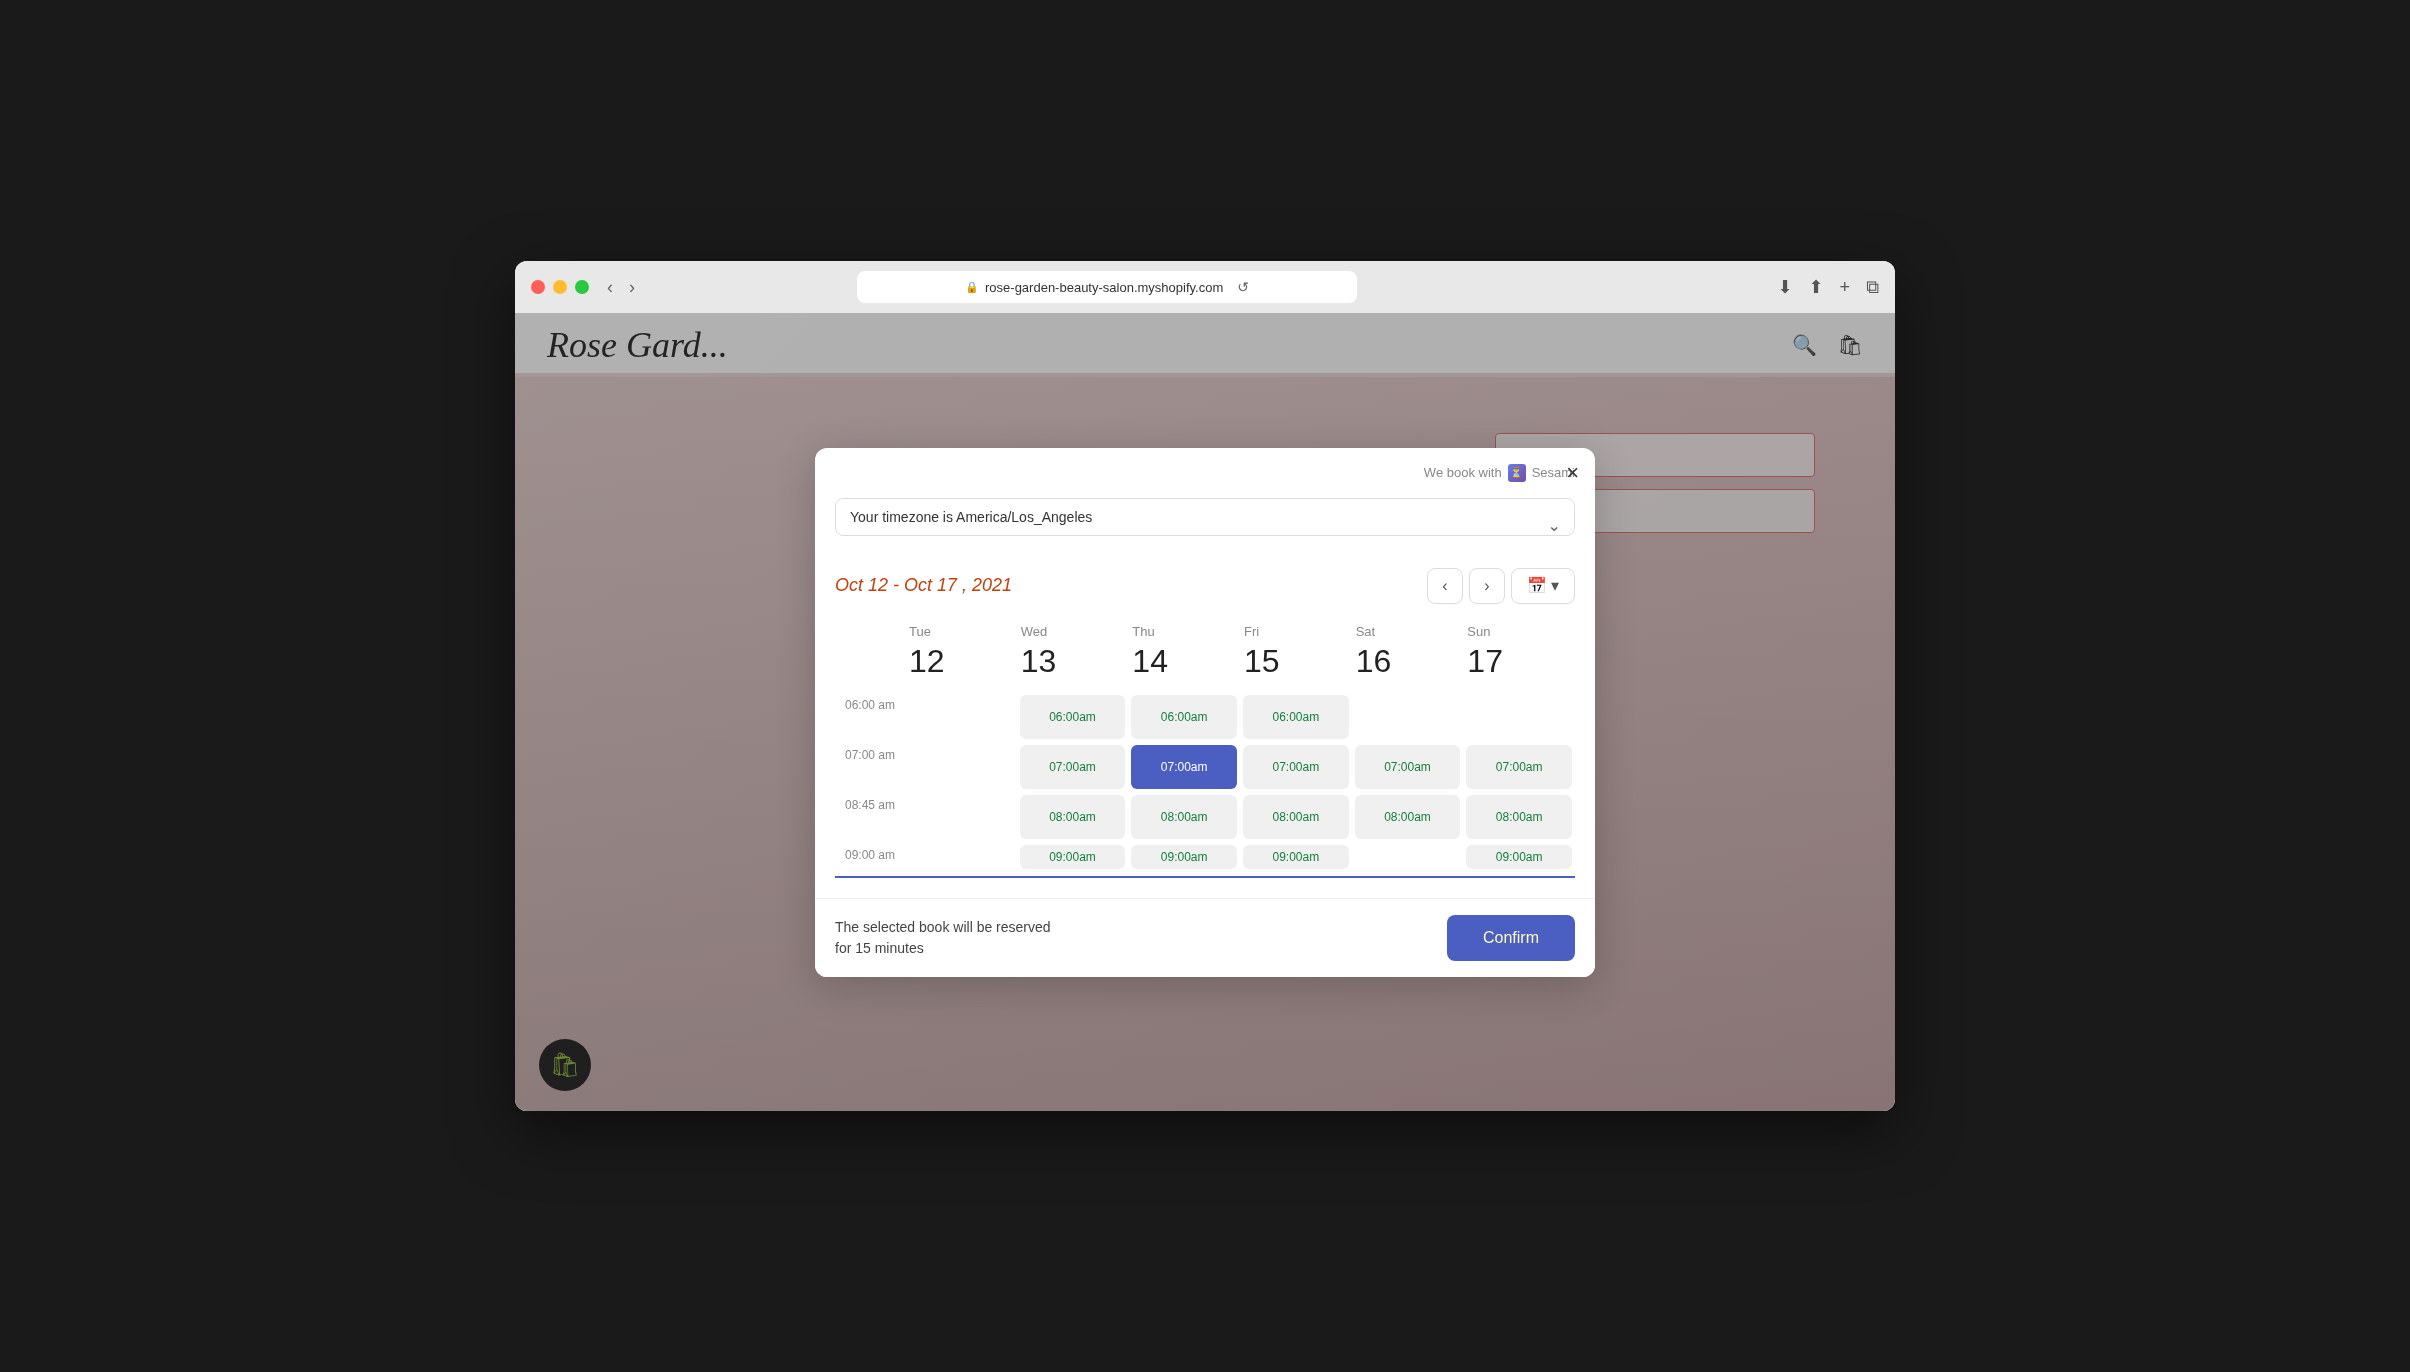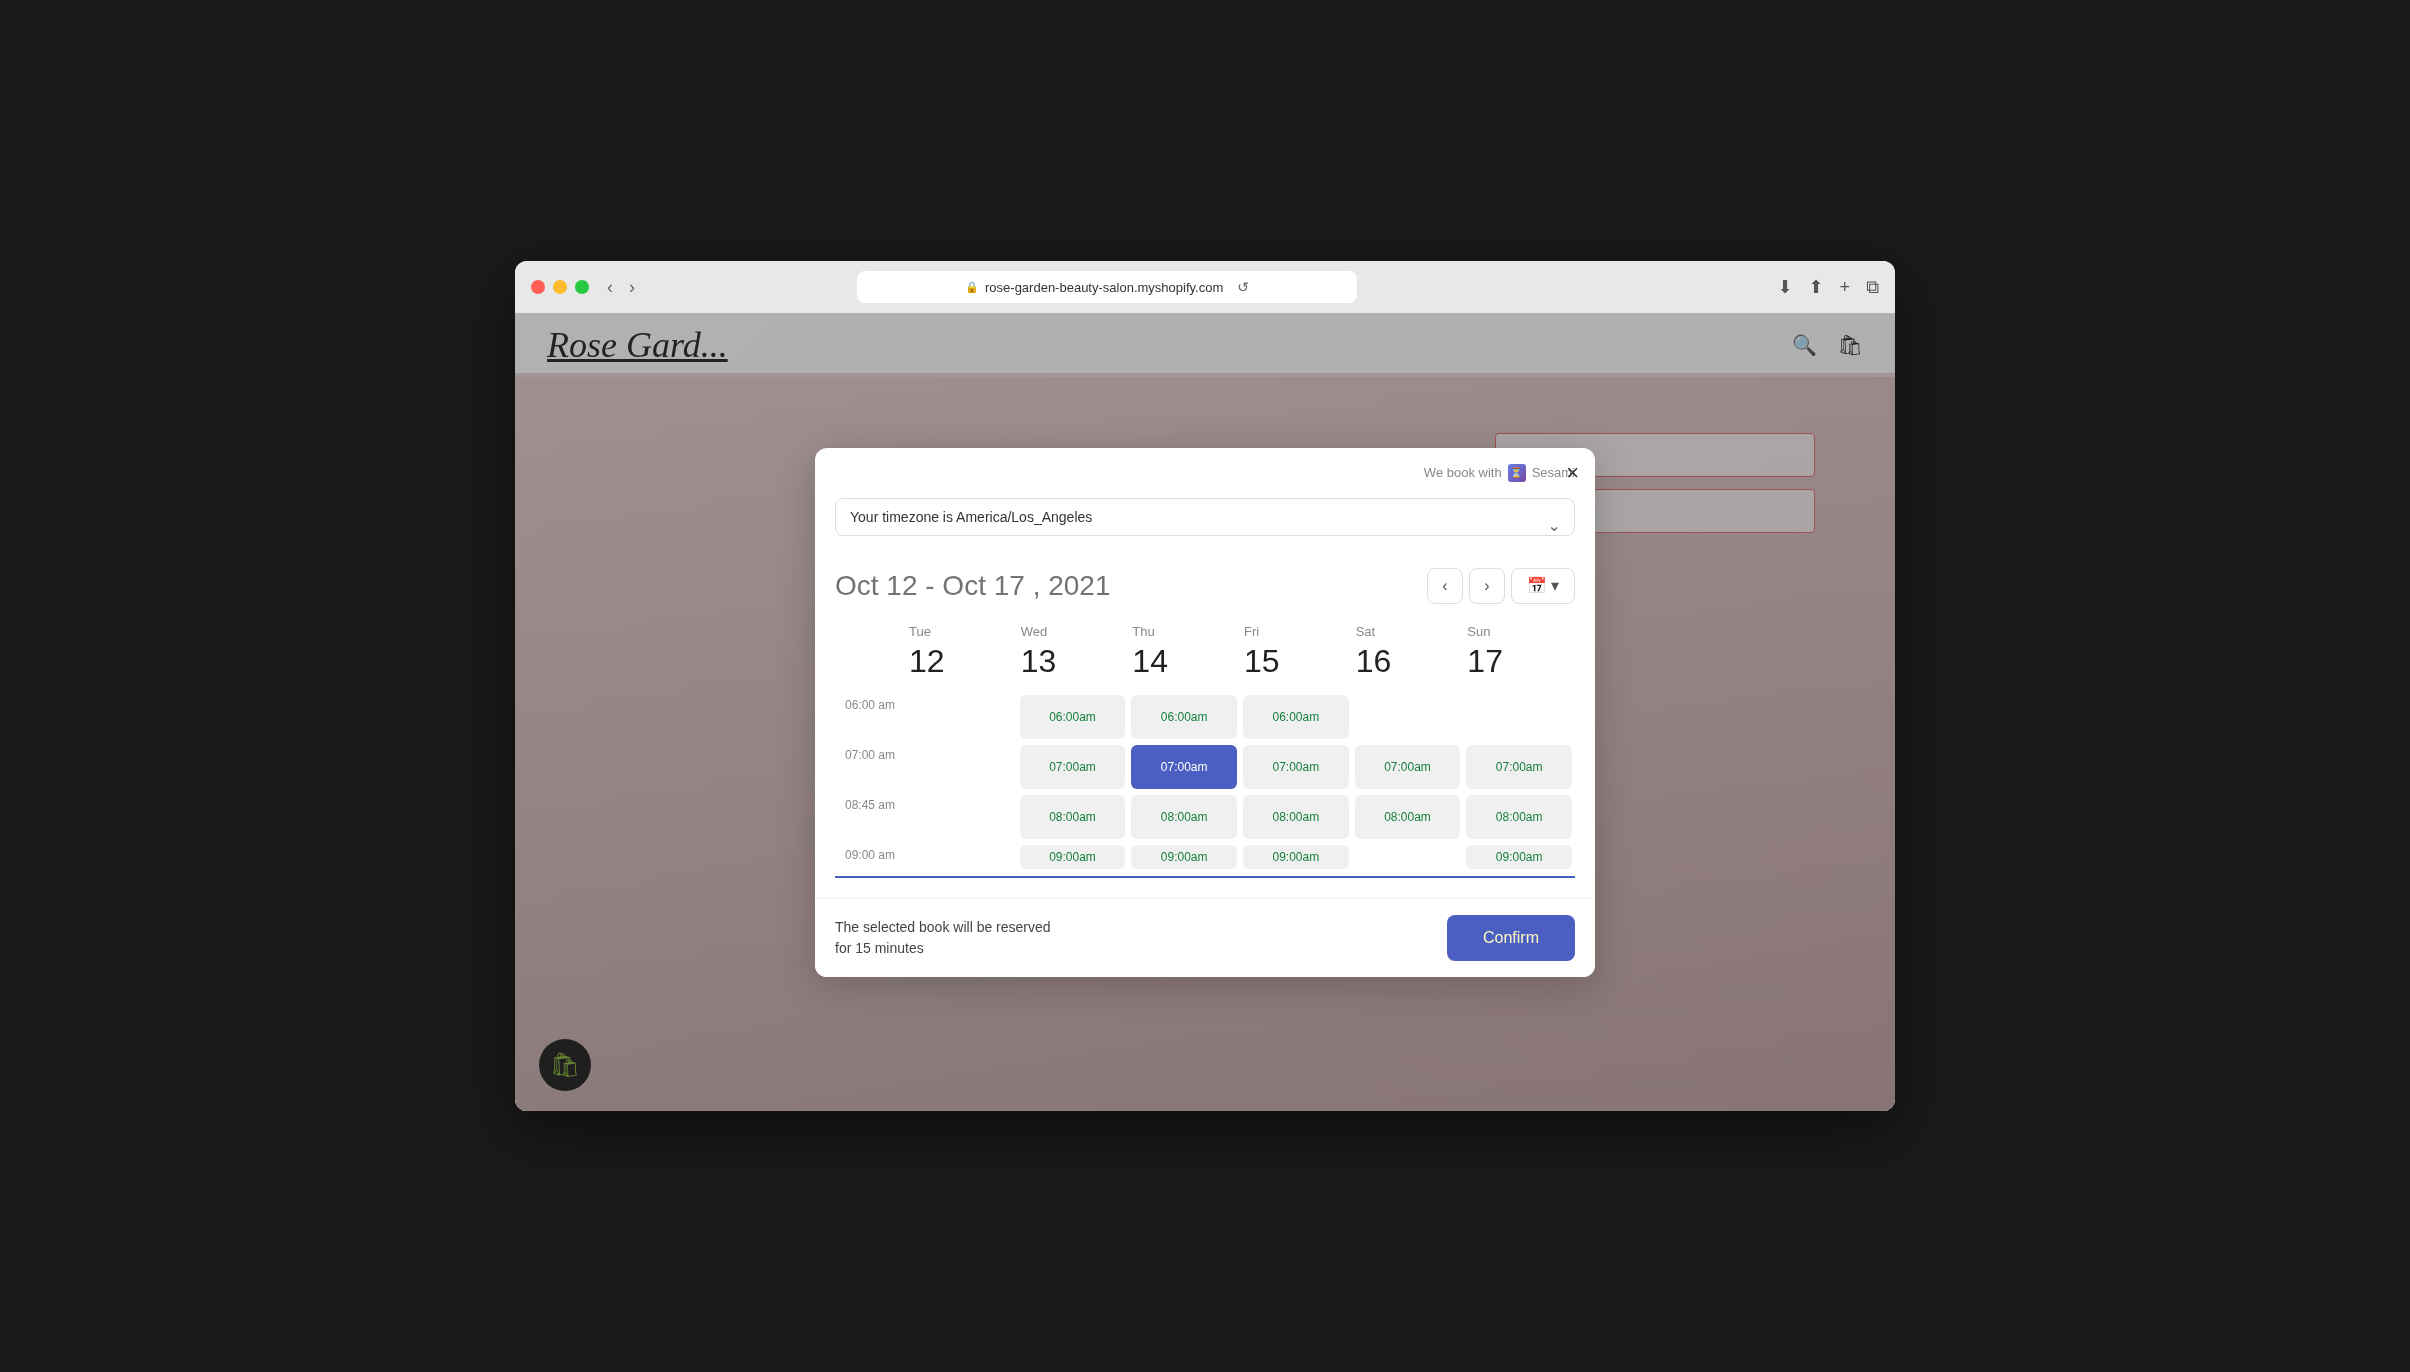--- a/index.html
+++ b/index.html
@@ -117,21 +117,20 @@
       align-items: center;
       padding: 0 32px;
       justify-content: space-between;
     }
 
     .site-logo {
       font-family: 'Brush Script MT', cursive;
       font-size: 36px;
       color: #333;
       font-style: italic;
-      text-decoration: underline;
     }
 
     .site-icons {
       display: flex;
       gap: 20px;
       font-size: 20px;
       color: #333;
     }
 
     
@@ -282,23 +281,24 @@
 
     
     .week-header {
       display: flex;
       align-items: center;
       justify-content: space-between;
       margin-bottom: 12px;
     }
 
     .week-range {
-      font-size: 28px;
+      font-size: 18px;
       font-weight: 500;
-      color: #737373;
+      color: #c2410c;
+      font-style: italic;
     }
 
     .week-nav {
       display: flex;
       gap: 6px;
       align-items: center;
     }
 
     .week-nav-btn {
       width: 36px;

